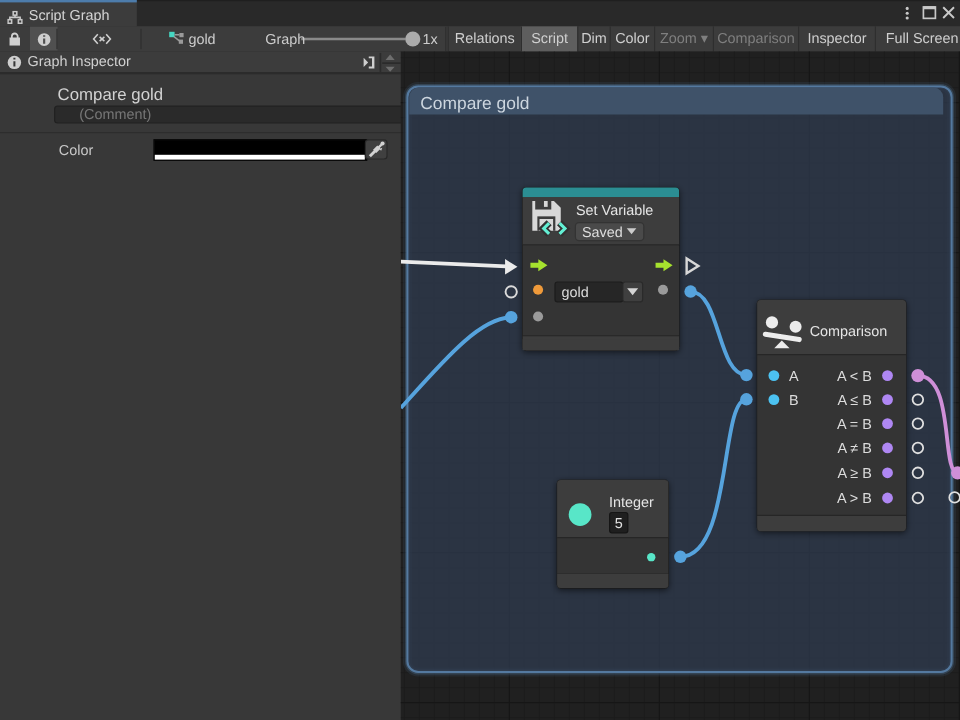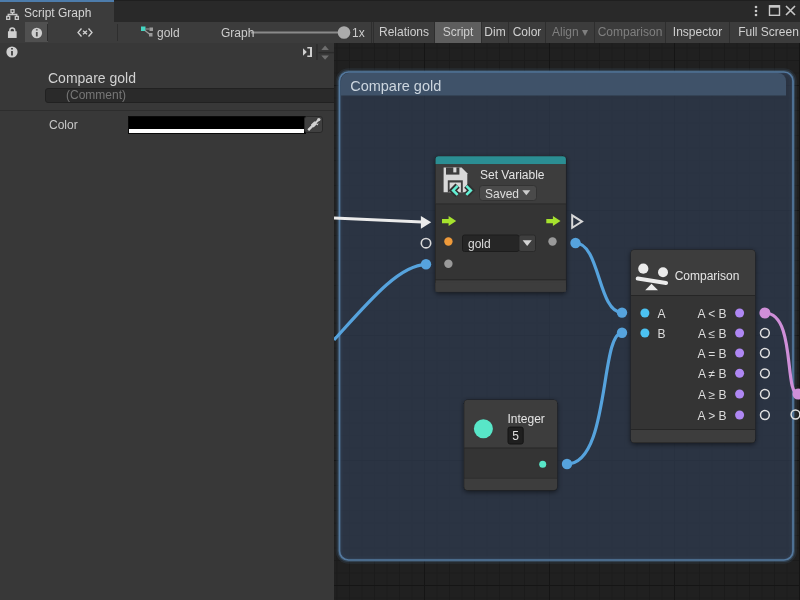--- a/index.html
+++ b/index.html
@@ -80,27 +80,30 @@
 <circle cx="344" cy="10.5" r="6.3" fill="#ababab"></circle>
 </svg>
 <span class="tbtxt" style="left:157px">gold</span>
 <span class="tbtxt" style="left:221px">Graph</span>
 <span class="tbtxt" style="left:352px">1x</span>
 <div id="btnrow">
 <div class="b" style="width:61px">Relations</div>
 <div class="b" style="width:47px;background:#5e5e5e">Script</div>
 <div class="b" style="width:27px">Dim</div>
 <div class="b" style="width:37px">Color</div>
-<div class="b dis" style="width:49px">Align ▾</div>
+<div class="b dis" style="width:49px">Zoom ▾</div>
 <div class="b dis" style="width:71px">Comparison ▾</div>
 <div class="b" style="width:64px">Inspector</div>
 <div class="b" style="width:78px">Full Screen</div>
 </div>
 
 <div id="inspector">
+<div id="insphead">
+      <span>Graph Inspector</span>
+    </div>
 <svg class="abs" style="left:5px;top:2px" width="14" height="14" viewBox="0 0 14 14">
 <circle cx="7" cy="7" r="5.6" fill="#cfcfcf"></circle>
       <path d="M7,4.5 v-1.4 M7,6 V10.5" stroke="#383838" stroke-width="1.7"></path>
     </svg>
 <svg class="abs" style="left:300px;top:1px" width="34px" height="16" viewBox="0 0 34 16">
 <path d="M3,4.2 L6.8,8 L3,11.8 z" fill="#cfcfcf"></path>
 <path d="M7.3,3 h4.7 v10 h-4.7 v-1.6 h2.7 v-6.8 h-2.7 z" fill="#cfcfcf"></path>
 <path d="M17,0 V16" stroke="#2b2b2b" stroke-width="1.4"></path>
 <path d="M18.5,8.6 H34" stroke="#2b2b2b" stroke-width="1.4"></path>
 <path d="M21.3,6 l3.8,-4.5 l3.8,4.5 z" fill="#6e6e6e"></path>

